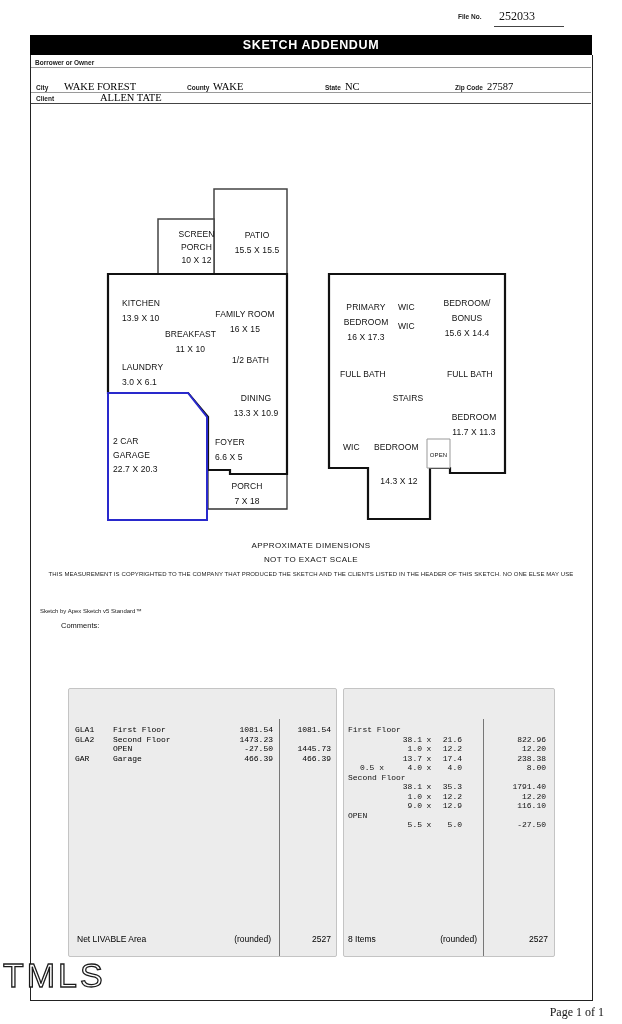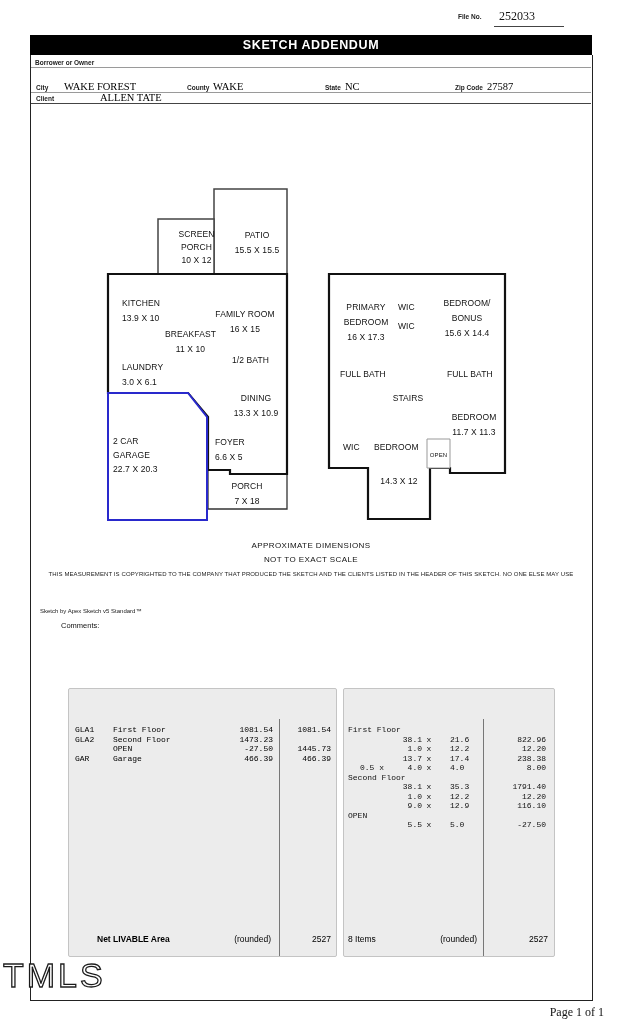--- a/index.html
+++ b/index.html
@@ -39,21 +39,21 @@
   .trow span{position:absolute;top:0;}
   .sum-code{left:6px;}
   .sum-desc{left:44px;}
   .sum-size{left:130px;width:74px;text-align:right;}
   .sum-tot{left:212px;width:50px;text-align:right;}
   .bk-row{position:relative;height:9.5px;font-family:"Liberation Mono",monospace;font-size:8px;line-height:9.5px;white-space:nowrap;}
   .bk-sec{position:absolute;left:4px;top:0;}
   .bk-pre{position:absolute;left:0;width:40px;text-align:right;top:0;}
   .bk-a{position:absolute;left:40px;width:38px;text-align:right;top:0;}
   .bk-x{position:absolute;left:78px;width:14px;text-align:center;top:0;}
-  .bk-b{position:absolute;left:106px;width:26px;top:0;}
+  .bk-b{position:absolute;left:92px;width:26px;text-align:right;top:0;}
   .bk-sub{position:absolute;right:8px;top:0;}
   .tfoot{position:absolute;top:245px;left:0;right:0;height:16px;font-size:8.5px;color:#000;}
   .tfoot span{position:absolute;top:0;}
   
   .tmls{font-size:34px;letter-spacing:3px;color:#fff;-webkit-text-stroke:1.3px #1a1a1a;
         font-family:"Liberation Sans",sans-serif;}
   .company{font-family:"Liberation Serif",serif;font-size:11px;}
   .pagenum{font-family:"Liberation Serif",serif;font-size:12px;}
 </style>
 </head>
@@ -213,21 +213,21 @@
           <span class="sum-tot">1445.73</span>
         </div>
         <div class="trow">
           <span class="sum-code">GAR</span>
           <span class="sum-desc">Garage</span>
           <span class="sum-size">466.39</span>
           <span class="sum-tot">466.39</span>
         </div>
       </div>
     <div class="tfoot">
-      <span style="left:28px;font-weight:bold;">Net LIVABLE Area</span>
+      <span style="left:8px;">Net LIVABLE Area</span>
       <span style="left:120px;width:82px;text-align:right;">(rounded)</span>
       <span style="left:212px;width:50px;text-align:right;">2527</span>
     </div>
   </div>
 
   <div class="tbl" style="left:343px;top:688px;width:210px;height:267px;">
     <div class="vdiv" style="left:139px;top:30px;height:237px;"></div>
     <div class="abs" style="left:0;top:36px;right:0;">
         <div class="bk-row">
           <span class="bk-sec">First Floor</span>

